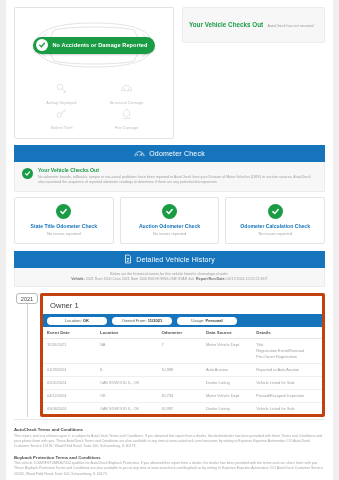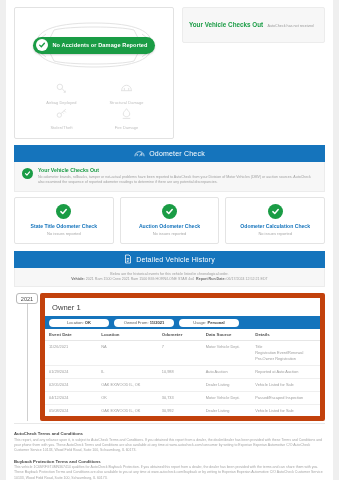--- a/index.html
+++ b/index.html
@@ -182,21 +182,21 @@
     padding: 1.5px 4px;
     font-weight: 500;
     position: relative; z-index: 2;
   }
   .tl-line {
     width: 1px; background: #cfcfcf;
     flex: 1; margin-top: -1px;
   }
   .owner-card {
     flex: 1;
-    border: 5px solid #c2410c;
+    border: 3px solid #c2410c;
     border-radius: 2px;
     background: #fff;
     overflow: hidden;
   }
   .owner-title {
     font-size: 7.6px; color: #3c3c3c;
     padding: 5px 7px 4px 7px;
   }
   .chip-bar {
     background: #1574bc;

